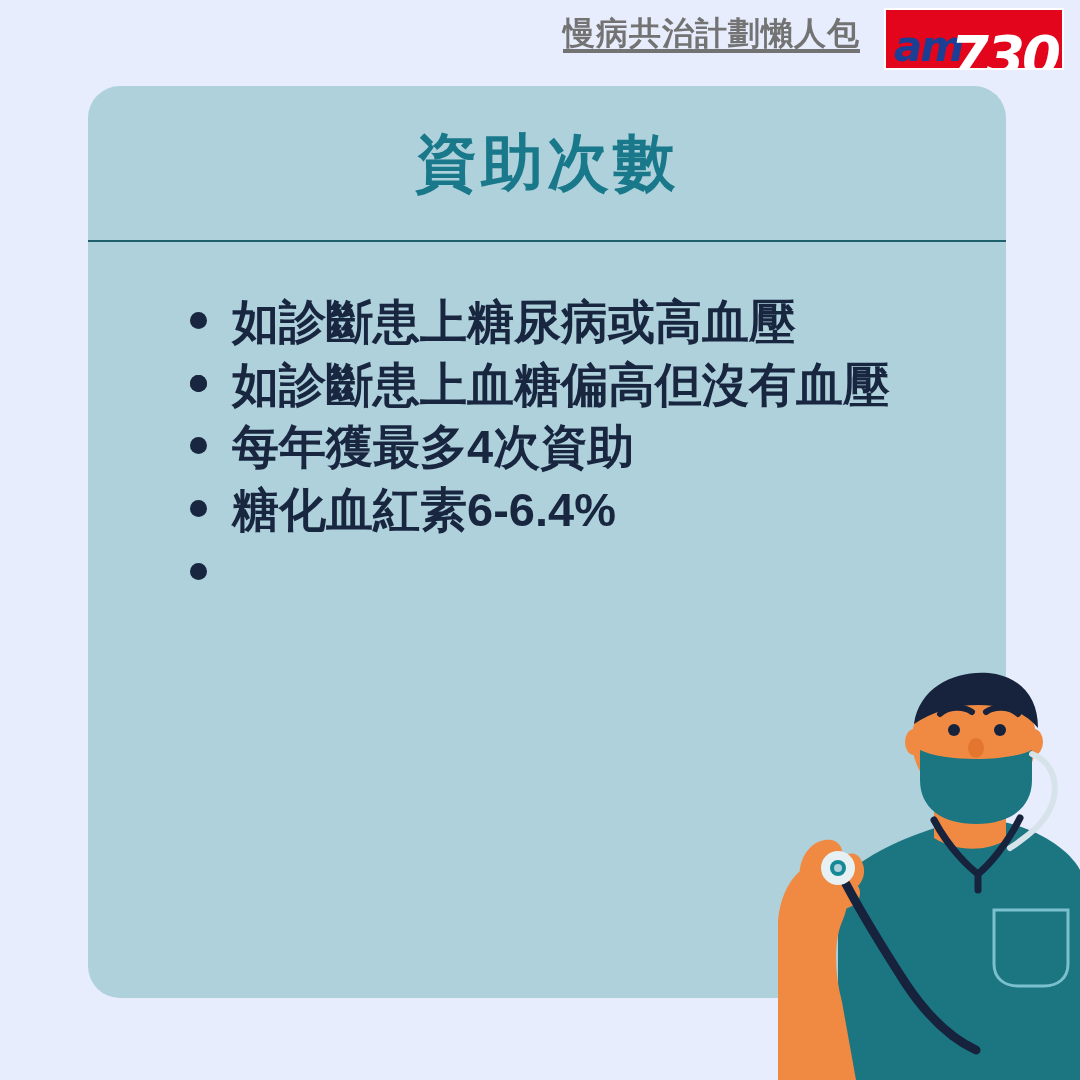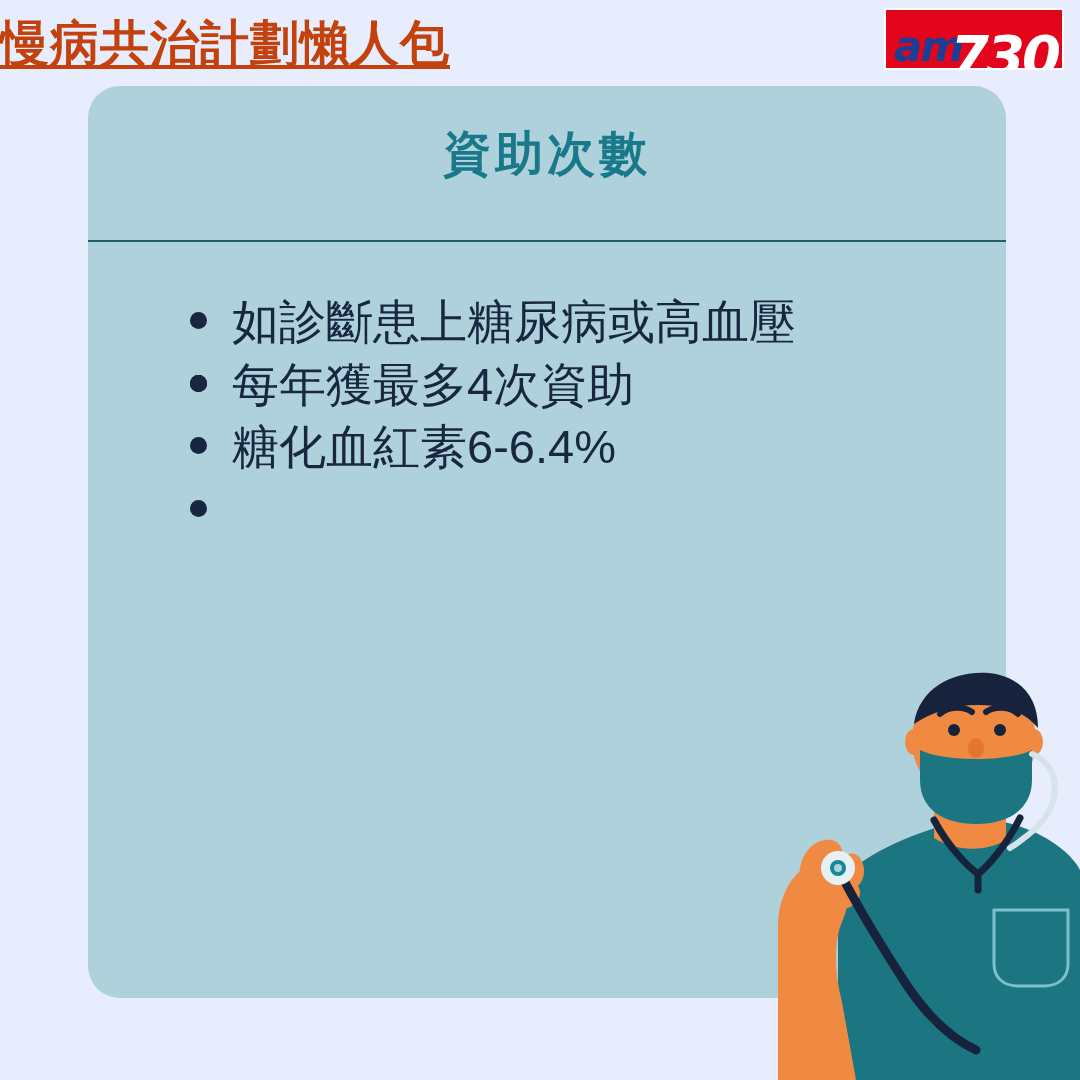--- a/index.html
+++ b/index.html
@@ -22,25 +22,25 @@
     width: 1080px;
     height: 86px;
     background: #e7edfd;
     z-index: 5;
   }
   #headline {
     position: absolute;
     left: 0;
     top: 14px;
     width: 860px;
-    text-align: left;
-    font-size: 49px;
+    text-align: right;
+    font-size: 32px;
     font-weight: bold;
     letter-spacing: 1px;
-    color: #c2410c;
+    color: #737373;
     text-decoration: underline;
     text-underline-offset: 5px;
     text-decoration-thickness: 4px;
     line-height: 1.2;
     white-space: nowrap;
   }
 
   
   #logo {
     position: absolute;
@@ -88,21 +88,21 @@
     background: #aed1dc;
     border-radius: 32px;
     overflow: hidden;
   }
   #card-heading {
     position: absolute;
     left: 0;
     top: 38px;
     width: 918px;
     text-align: center;
-    font-size: 48px;
+    font-size: 62px;
     font-weight: bold;
     color: #19798a;
     letter-spacing: 4px;
     line-height: 1.25;
   }
   #card-divider {
     position: absolute;
     left: 0;
     top: 154px;
     width: 918px;
@@ -119,20 +119,21 @@
     z-index: 3;
   }
   .bullet-row {
     position: relative;
     padding-left: 48px;
     font-size: 47px;
     color: #18263f;
     line-height: 1.27;
     letter-spacing: 0px;
     margin-bottom: 3px;
+    font-weight: bold;
   }
   .bullet-dot {
     position: absolute;
     left: 6px;
     top: 20px;
     width: 17px;
     height: 17px;
     border-radius: 50%;
     background: #18263f;
   }
@@ -166,20 +167,21 @@
   <div id="bullet-list">
     <div class="bullet-row">
       <span class="bullet-dot"></span>
       <span>如診斷患上糖尿病或高血壓</span>
     </div>
     <div class="bullet-row">
       <span class="bullet-dot"></span>
     </div>
     <div class="bullet-row">
       <span class="bullet-dot"></span>
+      <span>如診斷患上血糖偏高但沒有血壓</span>
     </div>
     <div class="bullet-row">
       <span class="bullet-dot"></span>
       <span>每年獲最多4次資助</span>
     </div>
     <div class="bullet-row">
       <span class="bullet-dot"></span>
       <span>糖化血紅素6-6.4%</span>
     </div>
     <div class="bullet-row">

